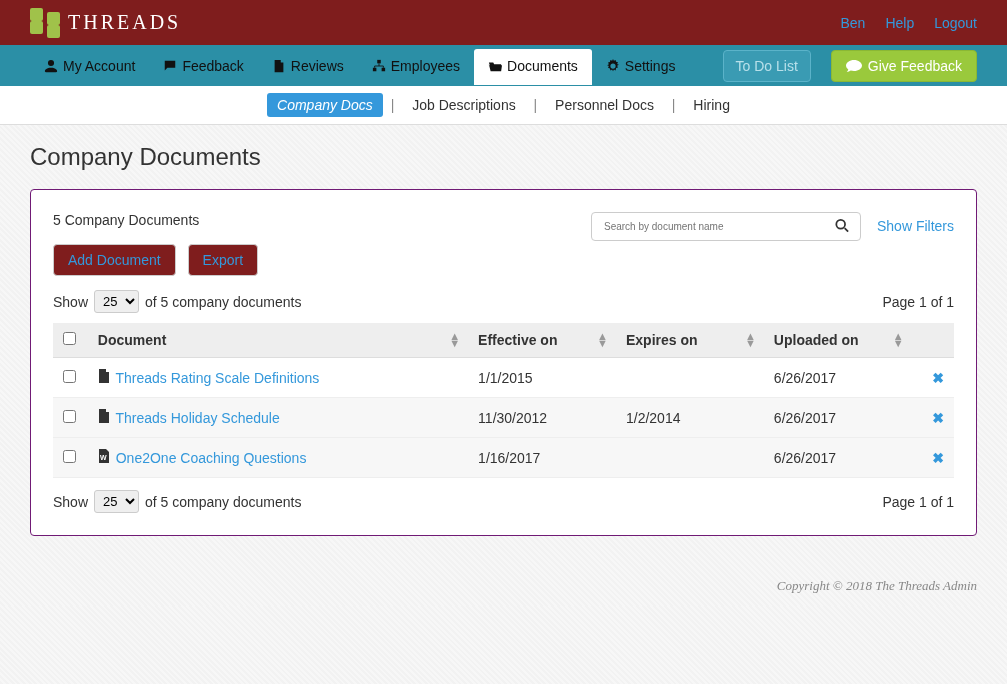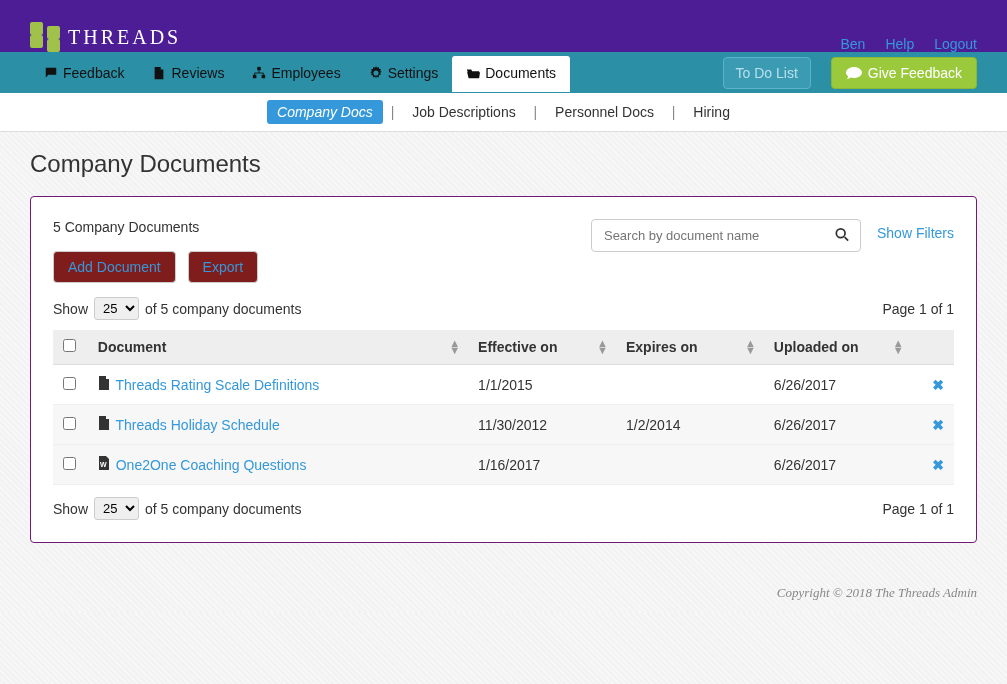--- a/index.html
+++ b/index.html
@@ -1,19 +1,19 @@
 <!DOCTYPE html>
 <html><head>
 <meta charset="utf-8">
 <style>
 * { box-sizing: border-box; margin: 0; padding: 0; }
 body { font-family: "Helvetica Neue", Helvetica, Arial, sans-serif; font-size: 14px; color: #333; background: #f5f5f5; background-image: repeating-linear-gradient(45deg, #f7f7f7, #f7f7f7 2px, #f2f2f2 2px, #f2f2f2 4px); }
 a { text-decoration: none; }
 
-.topbar { background: #4c1d95; height: 52px; display: flex; align-items: flex-end; padding: 0 30px; justify-content: space-between; }
+.topbar { background: #7f1d1d; height: 45px; display: flex; align-items: center; padding: 0 30px; justify-content: space-between; }
 .logo { display: flex; align-items: center; gap: 8px; color: #fff; }
 .logo-icon { width: 30px; height: 30px; position: relative; }
 .logo-icon span { position:absolute; background:#a0c24a; border-radius:2px; }
 .logo-icon .s1 { width:13px; height:13px; left:0; top:0; }
 .logo-icon .s2 { width:13px; height:13px; right:0; top:4px; }
 .logo-icon .s3 { width:13px; height:13px; left:0; bottom:4px; }
 .logo-icon .s4 { width:13px; height:13px; right:0; bottom:0; }
 .logo-text { font-size: 20px; letter-spacing: 3px; font-family: Georgia, serif; font-weight: 400; }
 .top-links { display: flex; gap: 20px; }
 .top-links a { color: #3498db; font-weight: 500; }
@@ -37,21 +37,21 @@
 .page-title { font-size: 24px; font-weight: 400; margin-bottom: 18px; }
 
 .panel { background: #fff; border: 1px solid #701a75; border-radius: 4px; padding: 22px; }
 .panel-head { display: flex; justify-content: space-between; align-items: flex-start; margin-bottom: 14px; }
 .count-text { font-size: 14px; color: #333; margin-bottom: 16px; }
 .action-btns { display: flex; gap: 12px; }
 .btn-outline { background: #7f1d1d; border: 1px solid #ccc; color: #3498db; padding: 7px 14px; border-radius: 4px; cursor: pointer; font-size: 14px; }
 
 .search-wrap { display: flex; align-items: flex-start; gap: 16px; }
 .search-box { position: relative; width: 270px; }
-.search-box input { width: 100%; padding: 8px 36px 8px 12px; border: 1px solid #ccc; border-radius: 4px; font-size: 13px; }
+.search-box input { width: 100%; padding: 8px 36px 8px 12px; border: 1px solid #ccc; border-radius: 4px; font-size: 10px; }
 .search-box .search-icon { position: absolute; right: 12px; top: 50%; transform: translateY(-50%); color: #555; }
 .show-filters { color: #3498db; padding-top: 6px; cursor: pointer; }
 
 .pager-row { display: flex; justify-content: space-between; align-items: center; margin-top: 12px; font-size: 14px; }
 .show-ctrl { display: flex; align-items: center; gap: 6px; }
 .show-ctrl select { border: 1px solid #ccc; border-radius: 3px; padding: 2px 4px; font-size: 13px; }
 
 table { width: 100%; border-collapse: collapse; margin-top: 10px; }
 thead th { background: #eee; text-align: left; padding: 9px 10px; font-weight: 600; border-bottom: 1px solid #ddd; position: relative; }
 .sort-ind { position: absolute; right: 8px; top: 50%; transform: translateY(-50%); color: #999; font-size: 11px; line-height: 7px; }
@@ -89,50 +89,56 @@
     <a href="#">Ben</a>
     <a href="#">Help</a>
     <a href="#">Logout</a>
   </div>
 </div>
 
 <div class="navbar">
   <div class="nav-items">
     <div class="nav-item">
       <svg viewBox="0 0 16 16">
+          <path d="M8 8a3.5 3.5 0 1 0 0-7 3.5 3.5 0 0 0 0 7zm-6 7s-1 0-1-1 1-4 7-4 7 3 7 4-1 1-1 1H2z"></path>
+        </svg>
+      <span>My Account</span>
+    </div>
+    <div class="nav-item">
+      <svg viewBox="0 0 16 16">
           <path d="M2 2h12v8H5l-3 3V2z"></path>
         </svg>
       <span>Feedback</span>
     </div>
     <div class="nav-item">
       <svg viewBox="0 0 16 16">
           <path d="M3 1h7l3 3v11H3V1zm7 0v3h3"></path>
         </svg>
       <span>Reviews</span>
     </div>
     <div class="nav-item">
       <svg viewBox="0 0 16 16">
           <rect x="6" y="1" width="4" height="4"></rect>
           <rect x="1" y="10" width="4" height="4"></rect>
           <rect x="11" y="10" width="4" height="4"></rect>
           <path d="M8 5v3M3 10V8h10v2" stroke="currentColor" fill="none"></path>
         </svg>
       <span>Employees</span>
     </div>
+    <div class="nav-item active">
+      <svg viewBox="0 0 16 16">
+          <path d="M1 4h5l1 2h8v1H2L1 4zm0 2l2 8h12l1-7H1z"></path>
+        </svg>
+      <span>Documents</span>
+    </div>
     <div class="nav-item">
       <svg viewBox="0 0 16 16">
           <path d="M8 5a3 3 0 1 0 0 6 3 3 0 0 0 0-6zM8 0l1 2 2-1 .5 2.2 2.2.5-1 2 2 1-2 1 1 2-2.2.5L11 13l-2-1-1 2-1-2-2 1-.5-2.2L2.3 10l1-2-2-1 2-1-1-2 2.2-.5L5 1l2 1 1-2z"></path>
         </svg>
       <span>Settings</span>
-    </div>
-    <div class="nav-item active">
-      <svg viewBox="0 0 16 16">
-          <path d="M1 4h5l1 2h8v1H2L1 4zm0 2l2 8h12l1-7H1z"></path>
-        </svg>
-      <span>Documents</span>
     </div>
   </div>
   <div class="nav-right">
     <button class="btn-todo">To Do List</button>
     <button class="btn-feedback">
       <svg viewBox="0 0 16 14">
           <path d="M8 1C3.6 1 0 3.5 0 6.5c0 1.5.9 2.9 2.3 3.9-.2.9-.8 1.8-1.6 2.5 1.6-.1 3-.7 4-1.4 1 .3 2.1.5 3.3.5 4.4 0 8-2.5 8-5.5S12.4 1 8 1z"></path>
         </svg>
       <span>Give Feedback</span>
     </button>

